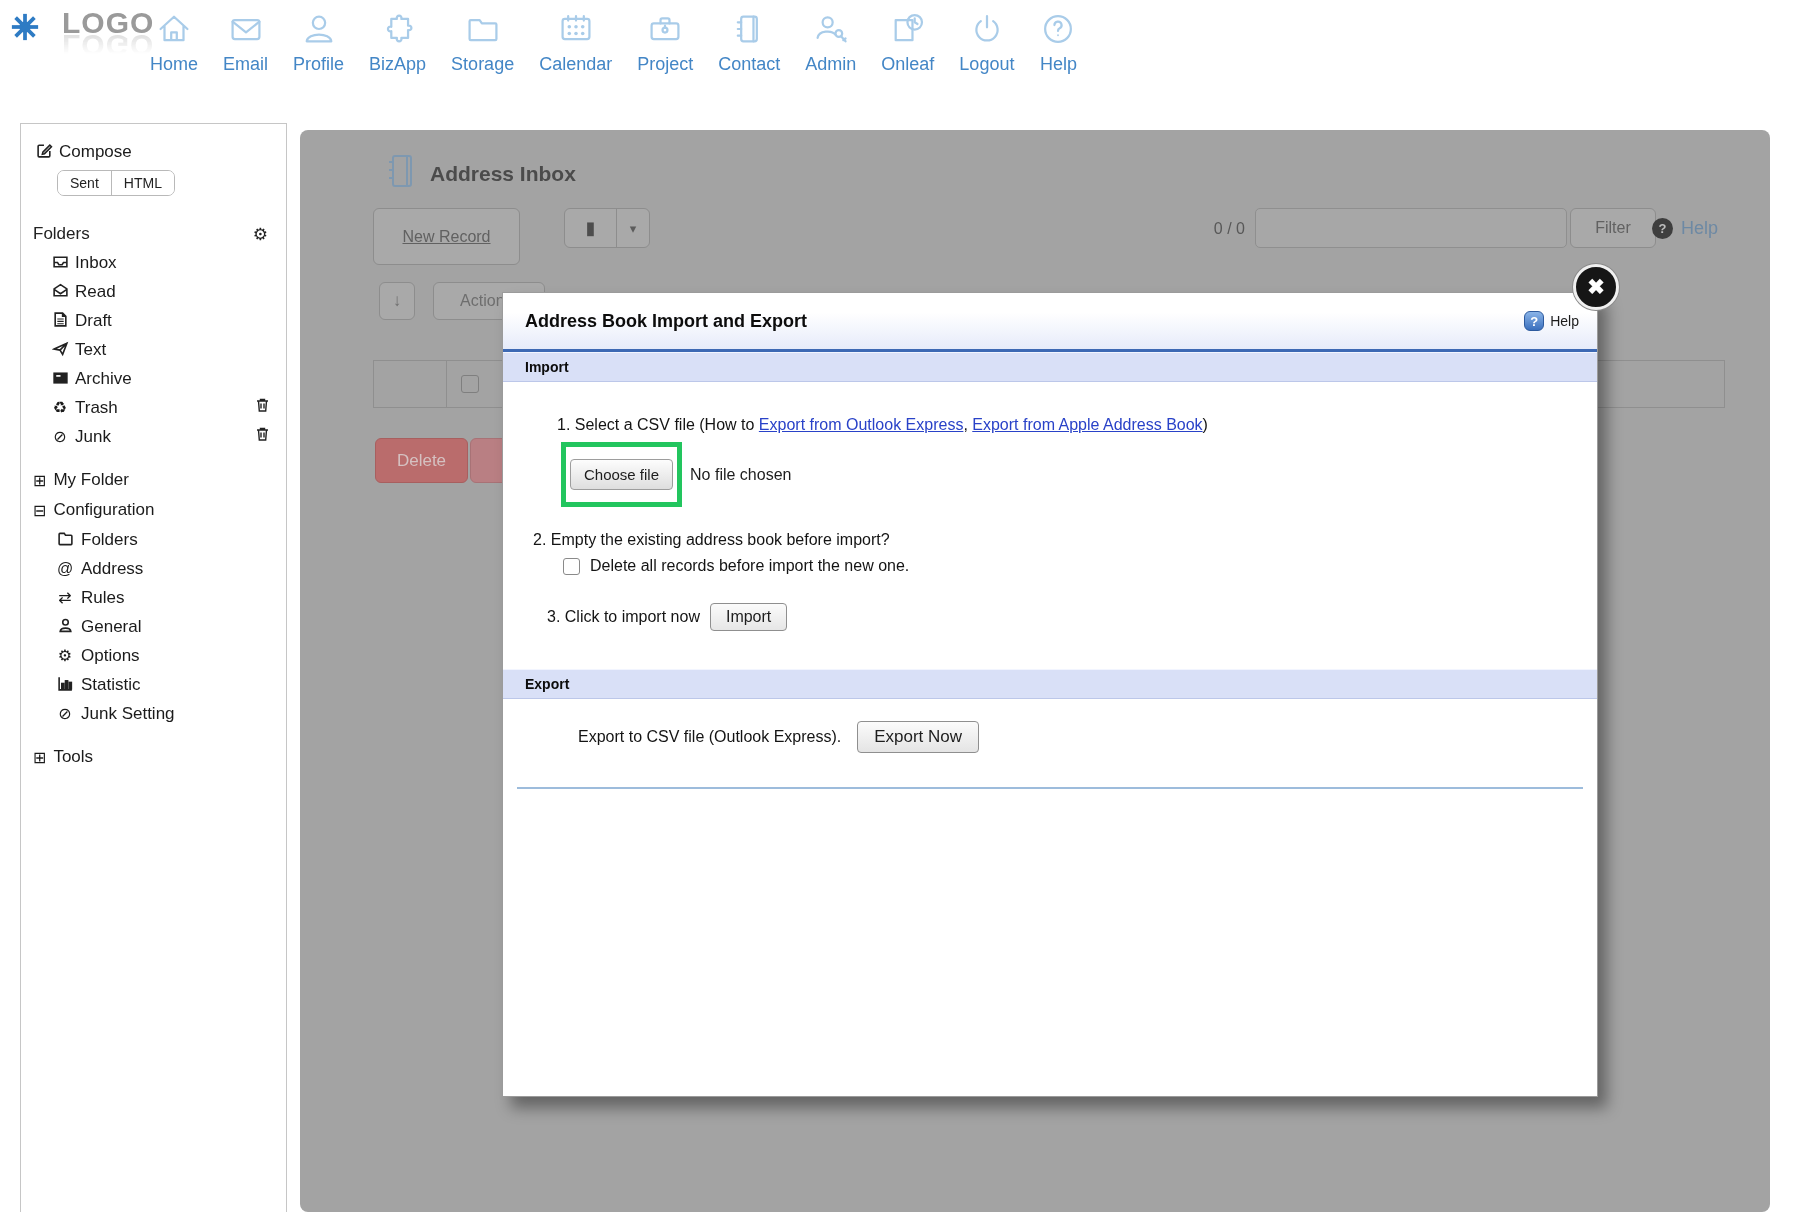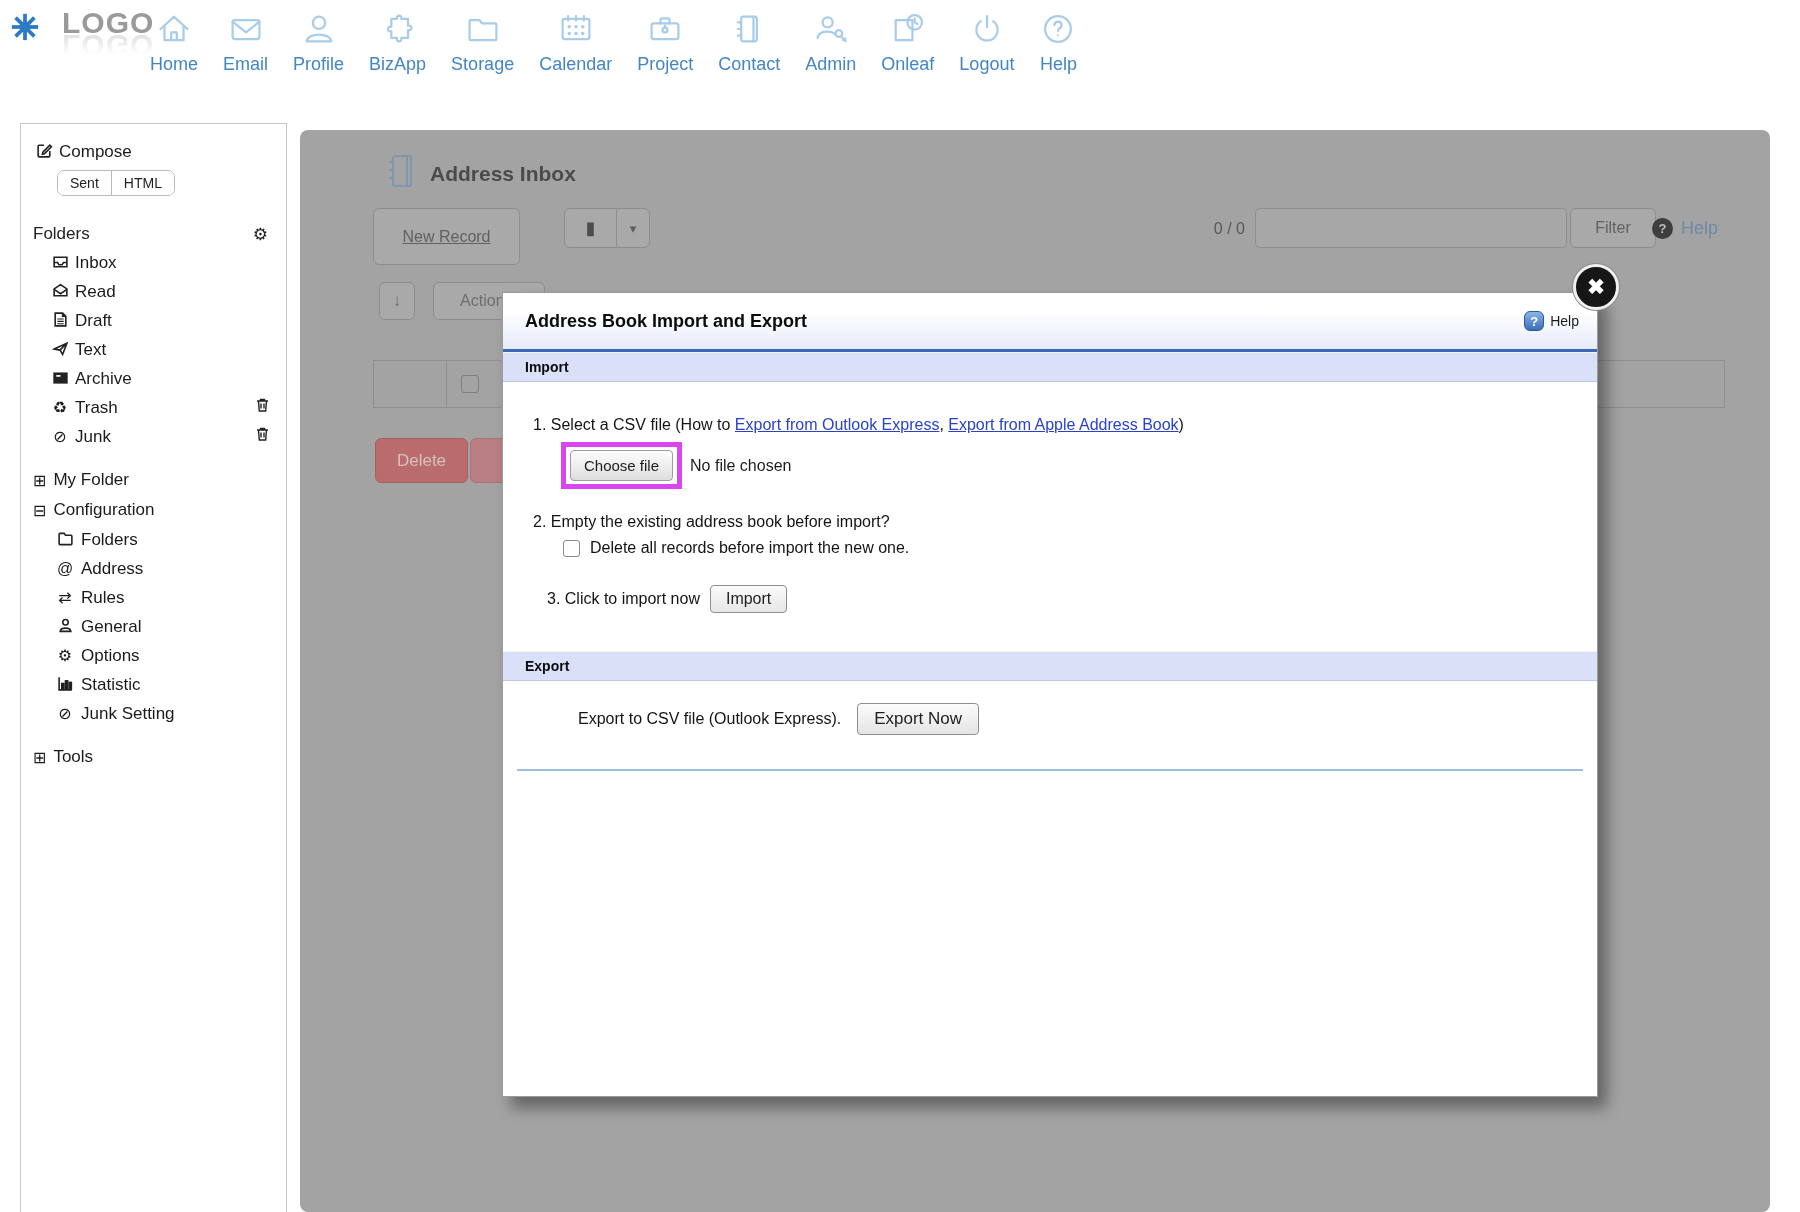--- a/index.html
+++ b/index.html
@@ -82,24 +82,24 @@
   .m-title { font-size:18px; font-weight:bold; color:#0c0c0c; }
   .m-help { margin-left:auto; display:flex; align-items:center; gap:6px; cursor:pointer; }
   .m-helpicon { width:20px; height:20px; border-radius:6px; border:1px solid #2d5a9e;
                 background:linear-gradient(#8ab4e8, #3a6fbd); color:#fff; font-size:13px; font-weight:bold;
                 display:flex; align-items:center; justify-content:center; }
   .m-helptext { font-size:14px; color:#1c1c1c; }
   .m-blueline { height:3px; background:#3d69b4; }
   .m-sectbar { height:30px; background:#d9e0f7; border-top:1px solid #f2f5ff; border-bottom:1px solid #bcc7e9;
                display:flex; align-items:center; padding-left:22px; font-size:14px; font-weight:bold; color:#0c0c0c; }
   .m-body { padding:0 20px 0 30px; font-size:16px; color:#141414; }
-  .m-step1 { margin-top:34px; }
+  .m-step1 { margin-top:34px;margin-left:24px; }
   .m-link { color:#2942c8; text-decoration:underline; cursor:pointer; }
   .m-chooserow { margin-top:8px; margin-left:28px; display:flex; align-items:center; }
-  .m-redbox { display:inline-flex; border:5px solid #d946ef; padding:3px 4px; }
+  .m-redbox { display:inline-flex; border:5px solid #22c55e; padding:12px 4px; }
   .m-choosefile { font-size:15px; color:#1d1d1d; padding:6px 13px; background:linear-gradient(#fdfdfd,#dedede);
                   border:1px solid #9d9d9d; border-radius:4px; cursor:pointer; }
   .m-nofile { margin-left:8px; font-size:16px; color:#1d1d1d; }
   .m-step2 { margin-top:24px; }
   .m-checkrow { margin-top:8px; margin-left:30px; display:flex; align-items:center; gap:10px; }
   .m-check { width:17px; height:17px; border:1.5px solid #8a8a8a; border-radius:3px; background:#fff; cursor:pointer; }
   .m-step3 { margin-top:28px; margin-left:14px; display:flex; align-items:center; gap:10px; }
   .m-importbtn { font-size:16px; color:#1d1d1d; padding:4px 15px; background:linear-gradient(#fbfbfb,#e6e6e6);
                  border:1px solid #8f8f8f; border-radius:4px; cursor:pointer; }
   .m-exportbar { margin-top:38px; }

